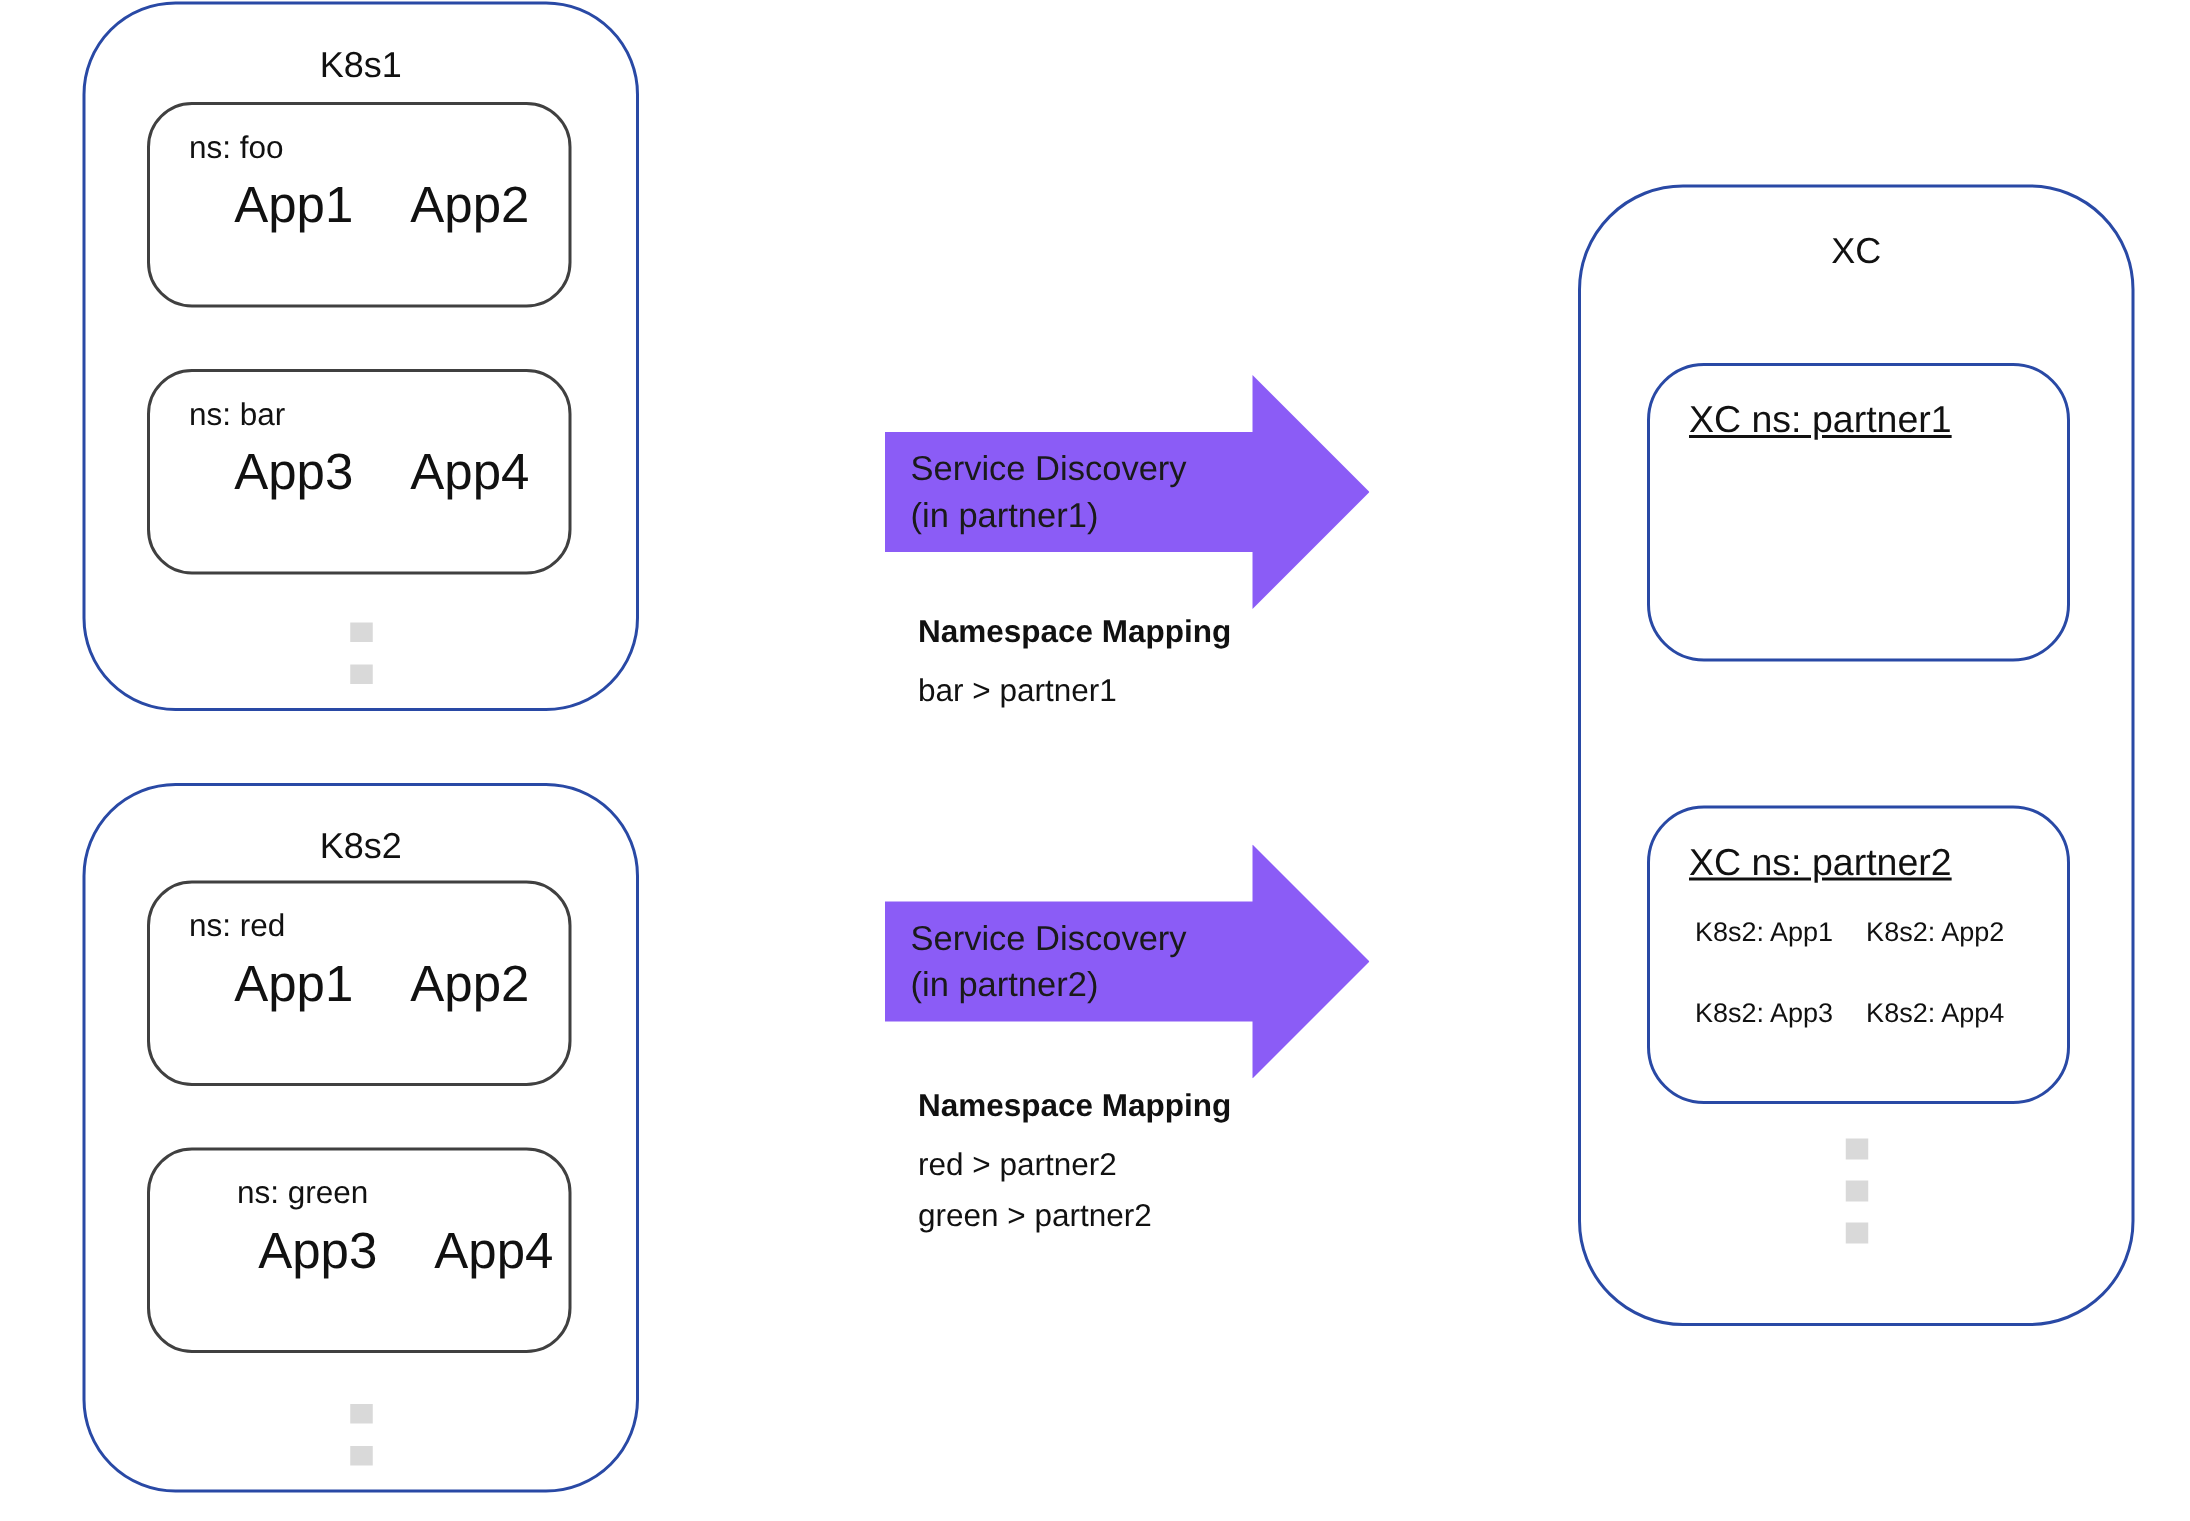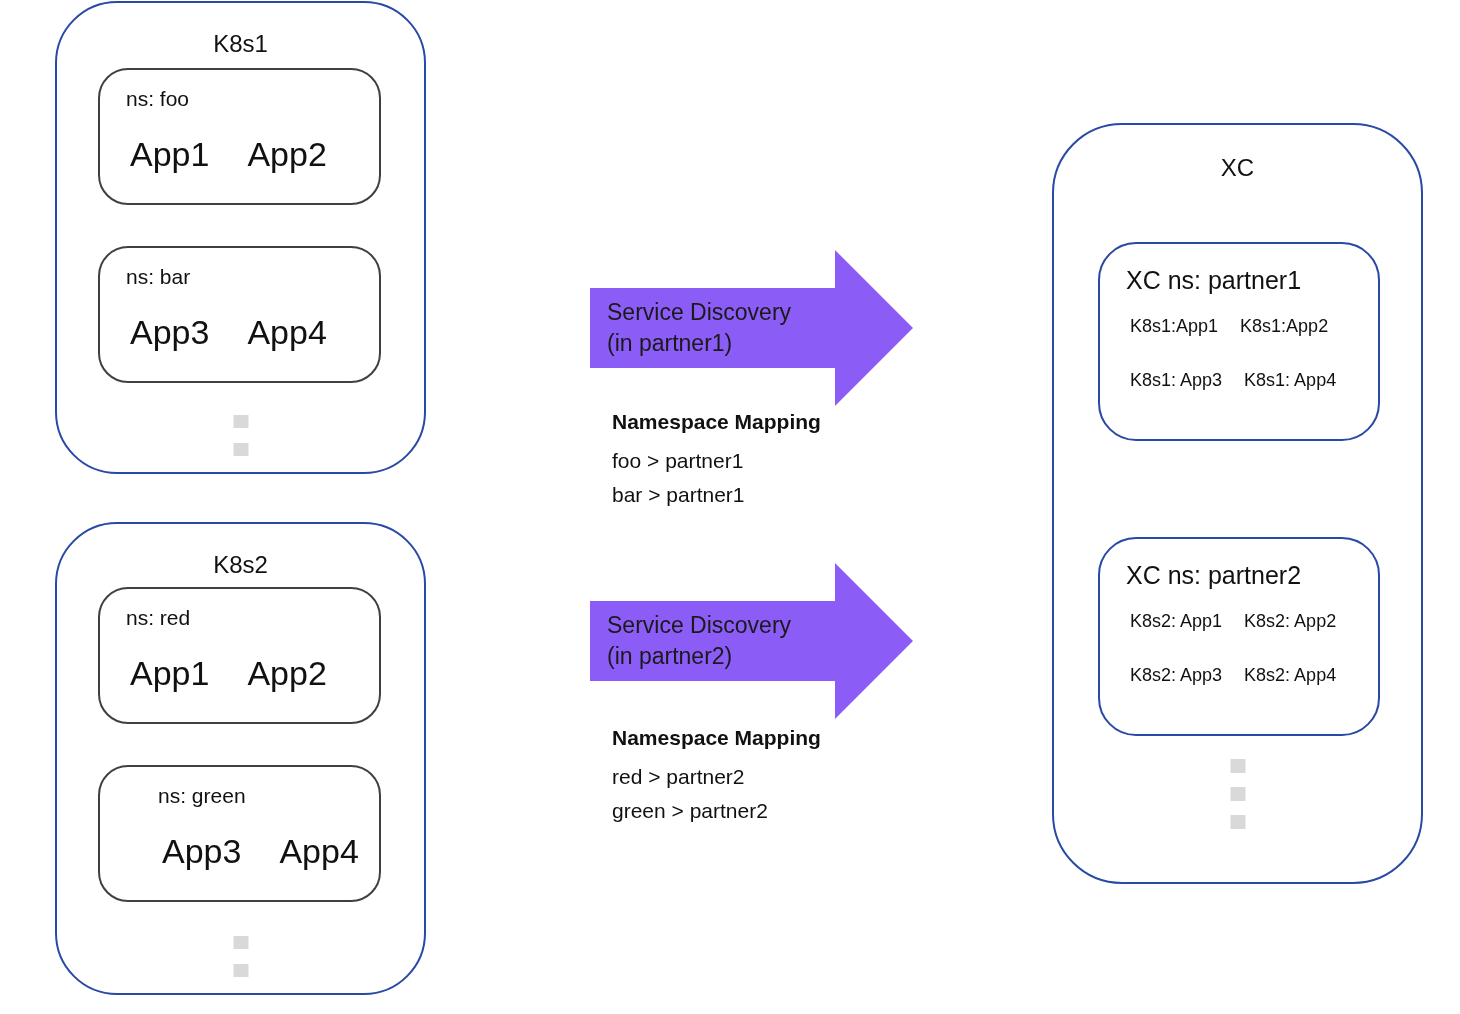--- a/index.html
+++ b/index.html
@@ -51,23 +51,24 @@
   .cluster.k8s2 .ns-box.first  { top: 63px; }
   .cluster.k8s2 .ns-box.second { top: 241px; padding-left: 32px; }
   .ns-label {
     margin: 17px 0 0 26px;
     font-size: 21px;
     line-height: 24px;
   }
   .apps {
     display: flex;
     gap: 38px;
-    margin: 24px 0 0 30px;
+    margin: 7px 0 0 30px;
     font-size: 34px;
     line-height: 38px;
+    justify-content: center;
   }
   
   .dots {
     position: absolute;
     left: 50%;
     transform: translateX(-50%);
     display: flex;
     flex-direction: column;
     gap: 15px;
   }
@@ -144,20 +145,21 @@
     border-radius: 38px;
     background: #ffffff;
     box-sizing: border-box;
   }
   .xc-ns-box.first  { top: 117px; }
   .xc-ns-box.second { top: 412px; }
   .xc-ns-label {
     margin: 22px 0 0 26px;
     font-size: 25px;
     line-height: 28px;
+    text-decoration: underline;
   }
   .xc-rows {
     display: flex;
     flex-direction: column;
     gap: 33px;
     margin: 22px 0 0 30px;
   }
   .xc-row {
     display: flex;
     gap: 22px;
@@ -224,21 +226,20 @@
 
   <div class="arrow flow1">
     <div class="arrow-text">
       <div>Service Discovery</div>
       <div>(in partner1)</div>
     </div>
   </div>
 
   <div class="mapping flow1">
     <div class="mapping-title">Namespace Mapping</div>
-    <div class="mapping-rule">foo &gt; partner1</div>
     <div class="mapping-rule">bar &gt; partner1</div>
   </div>
 
   <div class="arrow flow2">
     <div class="arrow-text">
       <div>Service Discovery</div>
       <div>(in partner2)</div>
     </div>
   </div>
 
@@ -246,30 +247,20 @@
     <div class="mapping-title">Namespace Mapping</div>
     <div class="mapping-rule">red &gt; partner2</div>
     <div class="mapping-rule">green &gt; partner2</div>
   </div>
 
   <div class="xc">
     <div class="xc-title">XC</div>
 
     <div class="xc-ns-box first">
       <div class="xc-ns-label">XC ns: partner1</div>
-      <div class="xc-rows">
-        <div class="xc-row">
-          <span>K8s1:App1</span>
-          <span>K8s1:App2</span>
-        </div>
-        <div class="xc-row">
-          <span>K8s1: App3</span>
-          <span>K8s1: App4</span>
-        </div>
-      </div>
     </div>
 
     <div class="xc-ns-box second">
       <div class="xc-ns-label">XC ns: partner2</div>
       <div class="xc-rows">
         <div class="xc-row">
           <span>K8s2: App1</span>
           <span>K8s2: App2</span>
         </div>
         <div class="xc-row">

